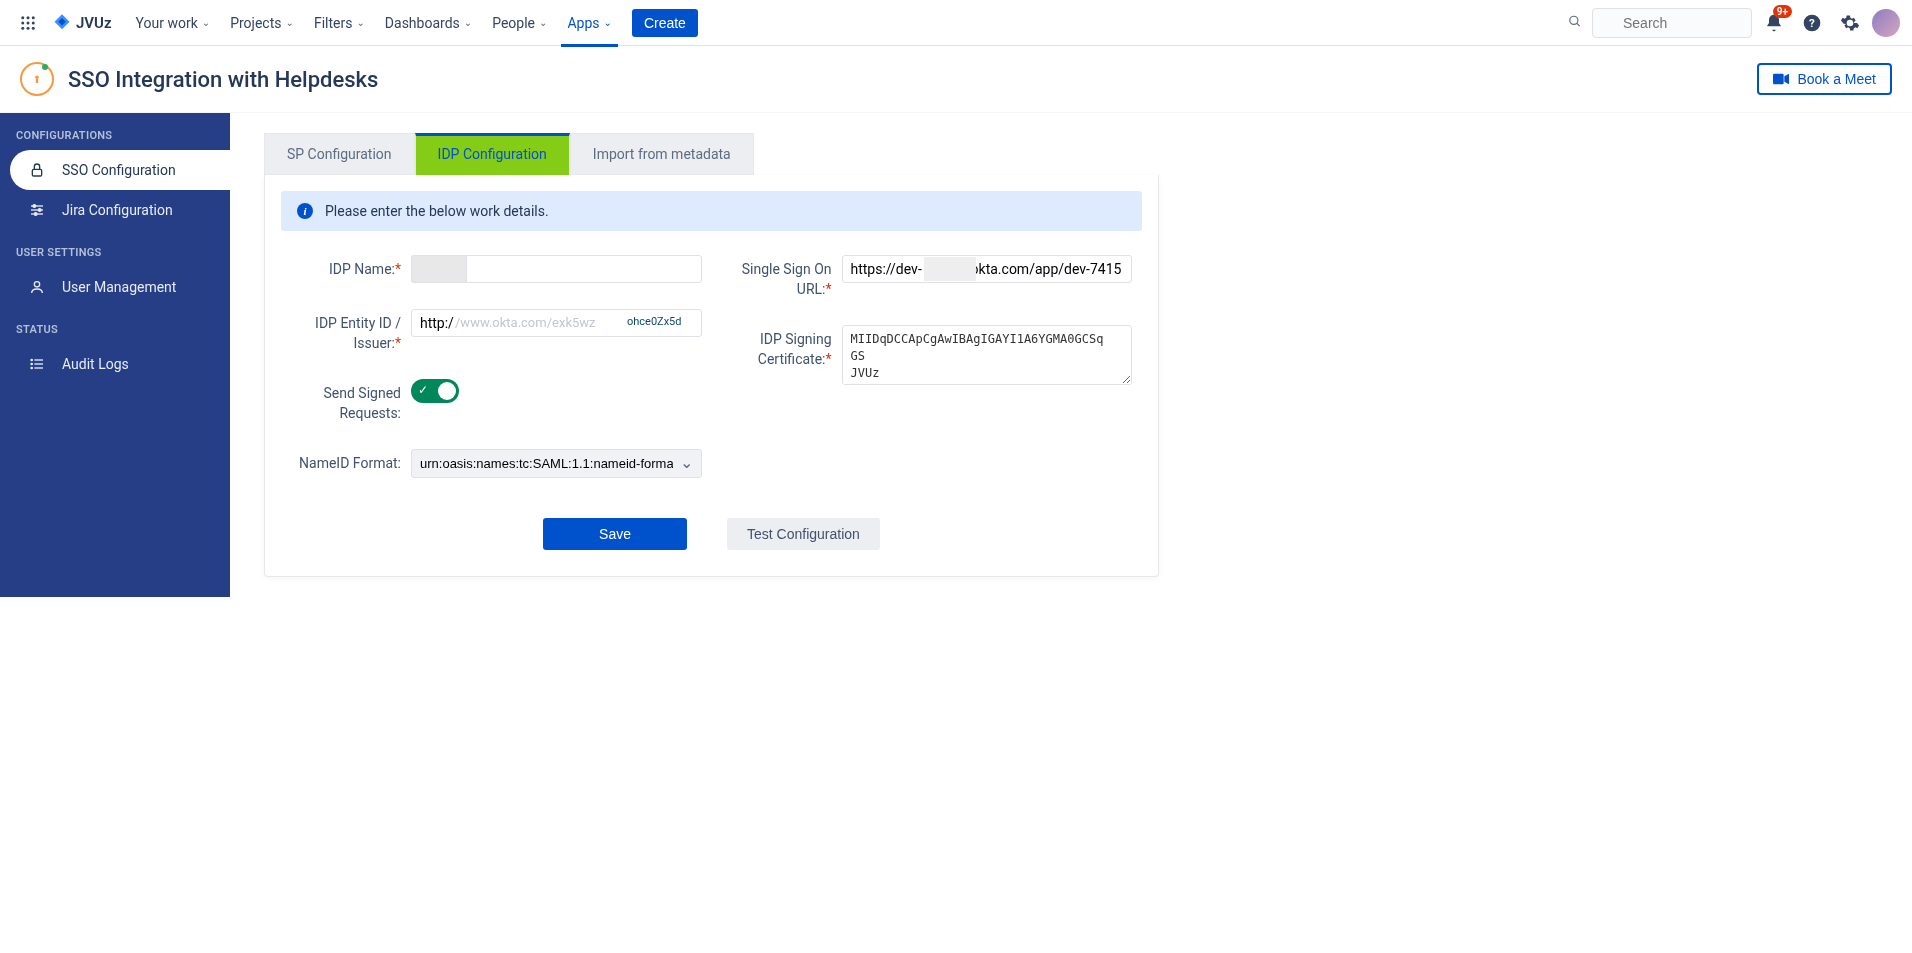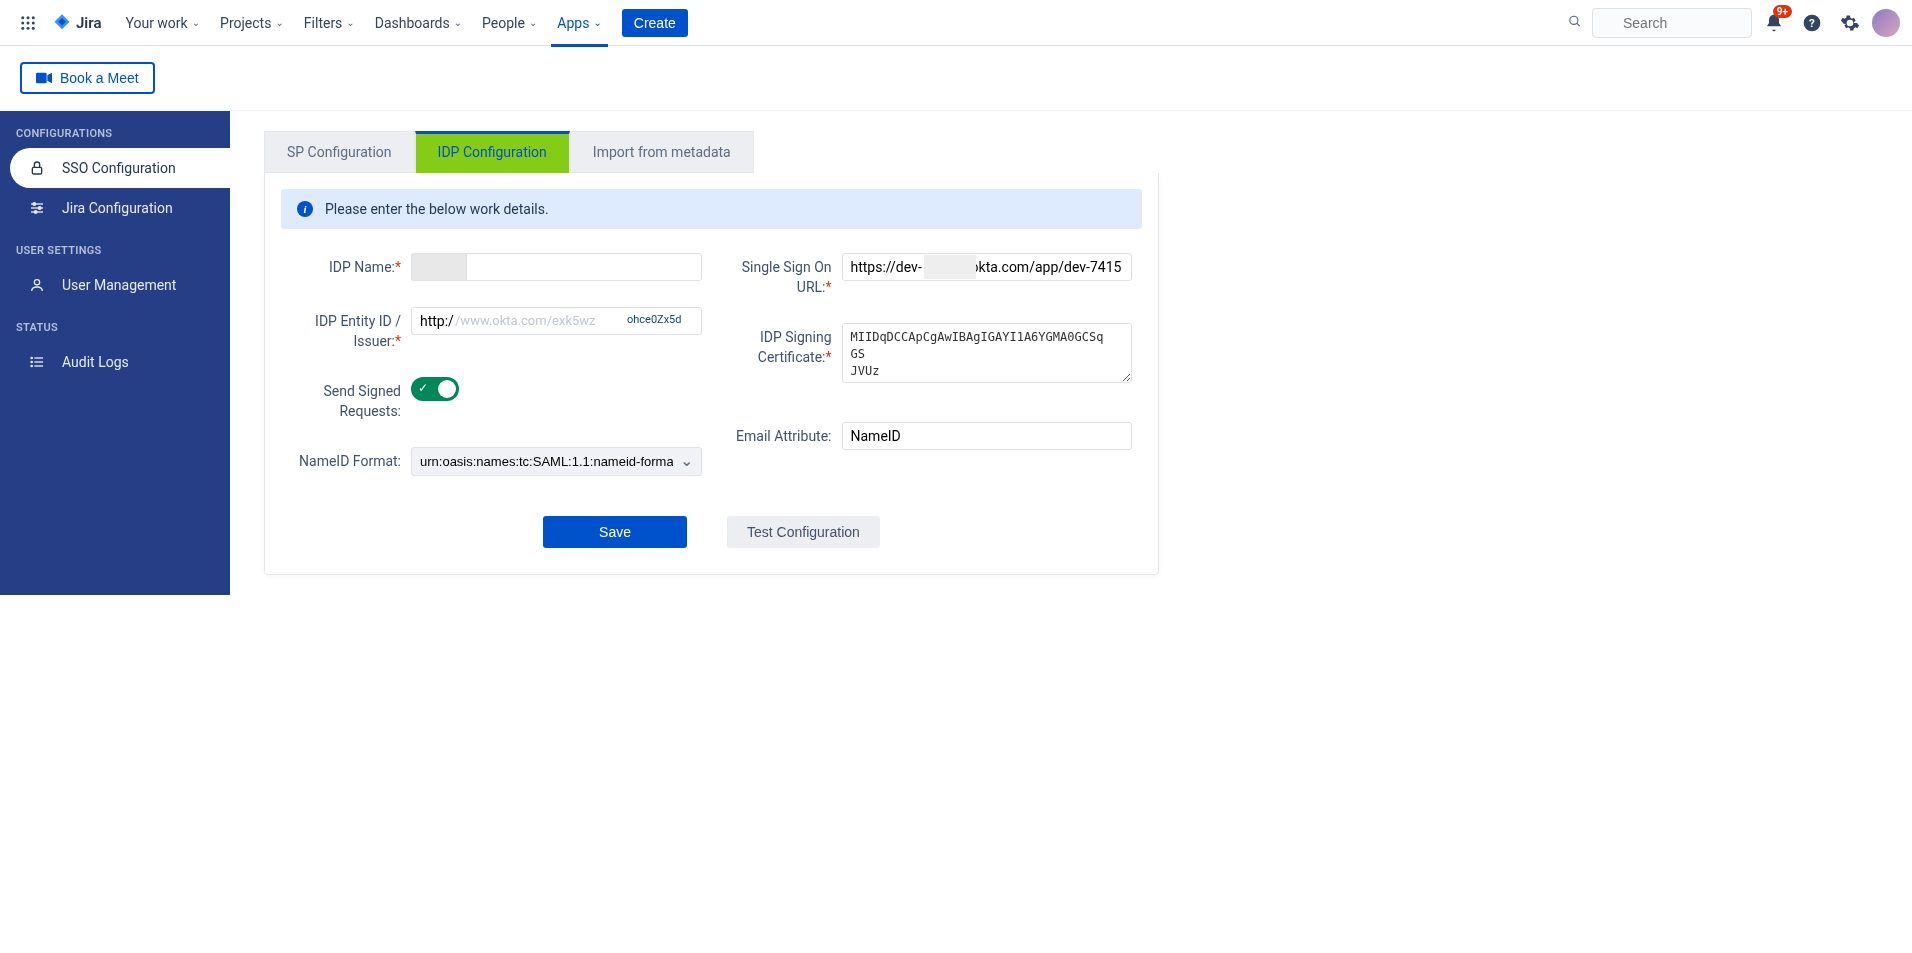--- a/index.html
+++ b/index.html
@@ -95,21 +95,21 @@
           <circle cx="5" cy="19" r="2"></circle>
           <circle cx="12" cy="19" r="2"></circle>
           <circle cx="19" cy="19" r="2"></circle>
         </svg>
     </div>
     <div class="jira-logo">
       <svg width="20" height="20" viewBox="0 0 32 32">
           <path fill="#2684FF" d="M16 2 L28 14 L16 26 L4 14 Z" opacity="0.9"></path>
           <path fill="#0052CC" d="M16 8 L22 14 L16 20 L10 14 Z"></path>
         </svg>
-      <span>Jira</span>
+      <span>JVUz</span>
     </div>
     <div class="nav-item">
         <span>Your work</span>
         <span class="chevron">⌄</span>
       </div>
     <div class="nav-item">
         <span>Projects</span>
         <span class="chevron">⌄</span>
       </div>
     <div class="nav-item">
@@ -155,20 +155,29 @@
     <div class="nav-right-icon">
       <svg width="20" height="20" viewBox="0 0 24 24" fill="#344563">
           <path d="M12 8a4 4 0 1 0 0 8 4 4 0 0 0 0-8zm9 4a7 7 0 0 1-.1 1.2l2 1.6-2 3.4-2.4-1a7 7 0 0 1-2 1.2l-.4 2.6h-4l-.4-2.6a7 7 0 0 1-2-1.2l-2.4 1-2-3.4 2-1.6A7 7 0 0 1 3 12a7 7 0 0 1 .1-1.2l-2-1.6 2-3.4 2.4 1a7 7 0 0 1 2-1.2L8 3h4l.4 2.6a7 7 0 0 1 2 1.2l2.4-1 2 3.4-2 1.6c.1.4.2.8.2 1.2z"></path>
         </svg>
     </div>
     <div class="avatar"></div>
   </div>
 </div>
 
 <div class="app-header">
+  <div class="app-header-left">
+    <div class="app-logo">
+      <svg width="14" height="14" viewBox="0 0 24 24" fill="#f6993f">
+          <circle cx="12" cy="9" r="3"></circle>
+          <rect x="10" y="11" width="4" height="8"></rect>
+        </svg>
+    </div>
+    <div class="app-title">SSO Integration with Helpdesks</div>
+  </div>
   <button class="book-meet-btn">
     <svg width="16" height="12" viewBox="0 0 24 16" fill="#0052CC">
         <rect x="0" y="0" width="16" height="16" rx="2"></rect>
         <path d="M17 4 L24 0 V16 L17 12 Z"></path>
       </svg>
     <span>Book a Meet</span>
   </button>
 </div>
 
 <div class="layout">
@@ -288,26 +297,20 @@
           </div>
           <div class="form-row">
             <div class="form-label"><span>IDP Signing Certificate:</span><span class="req">*</span></div>
             <div class="form-control">
               <textarea class="textarea" style="">MIIDqDCCApCgAwIBAgIGAYI1A6YGMA0GCSq
 GS                                JVUz
 ET
 A1UECAwKQ2FsaWZvcm5pYTEWMBQGA1UEBww</textarea>
             </div>
           </div>
-          <div class="form-row" style="margin-top:36px; margin-bottom:10px;">
-            <div class="form-label">Email Attribute:</div>
-            <div class="form-control">
-              <input class="text-input" value="NameID" style="">
-            </div>
-          </div>
         </div>
       </div>
       <div class="button-row">
         <button class="btn-primary">Save</button>
         <button class="btn-secondary">Test Configuration</button>
       </div>
     </div>
   </div>
 </div>
 

